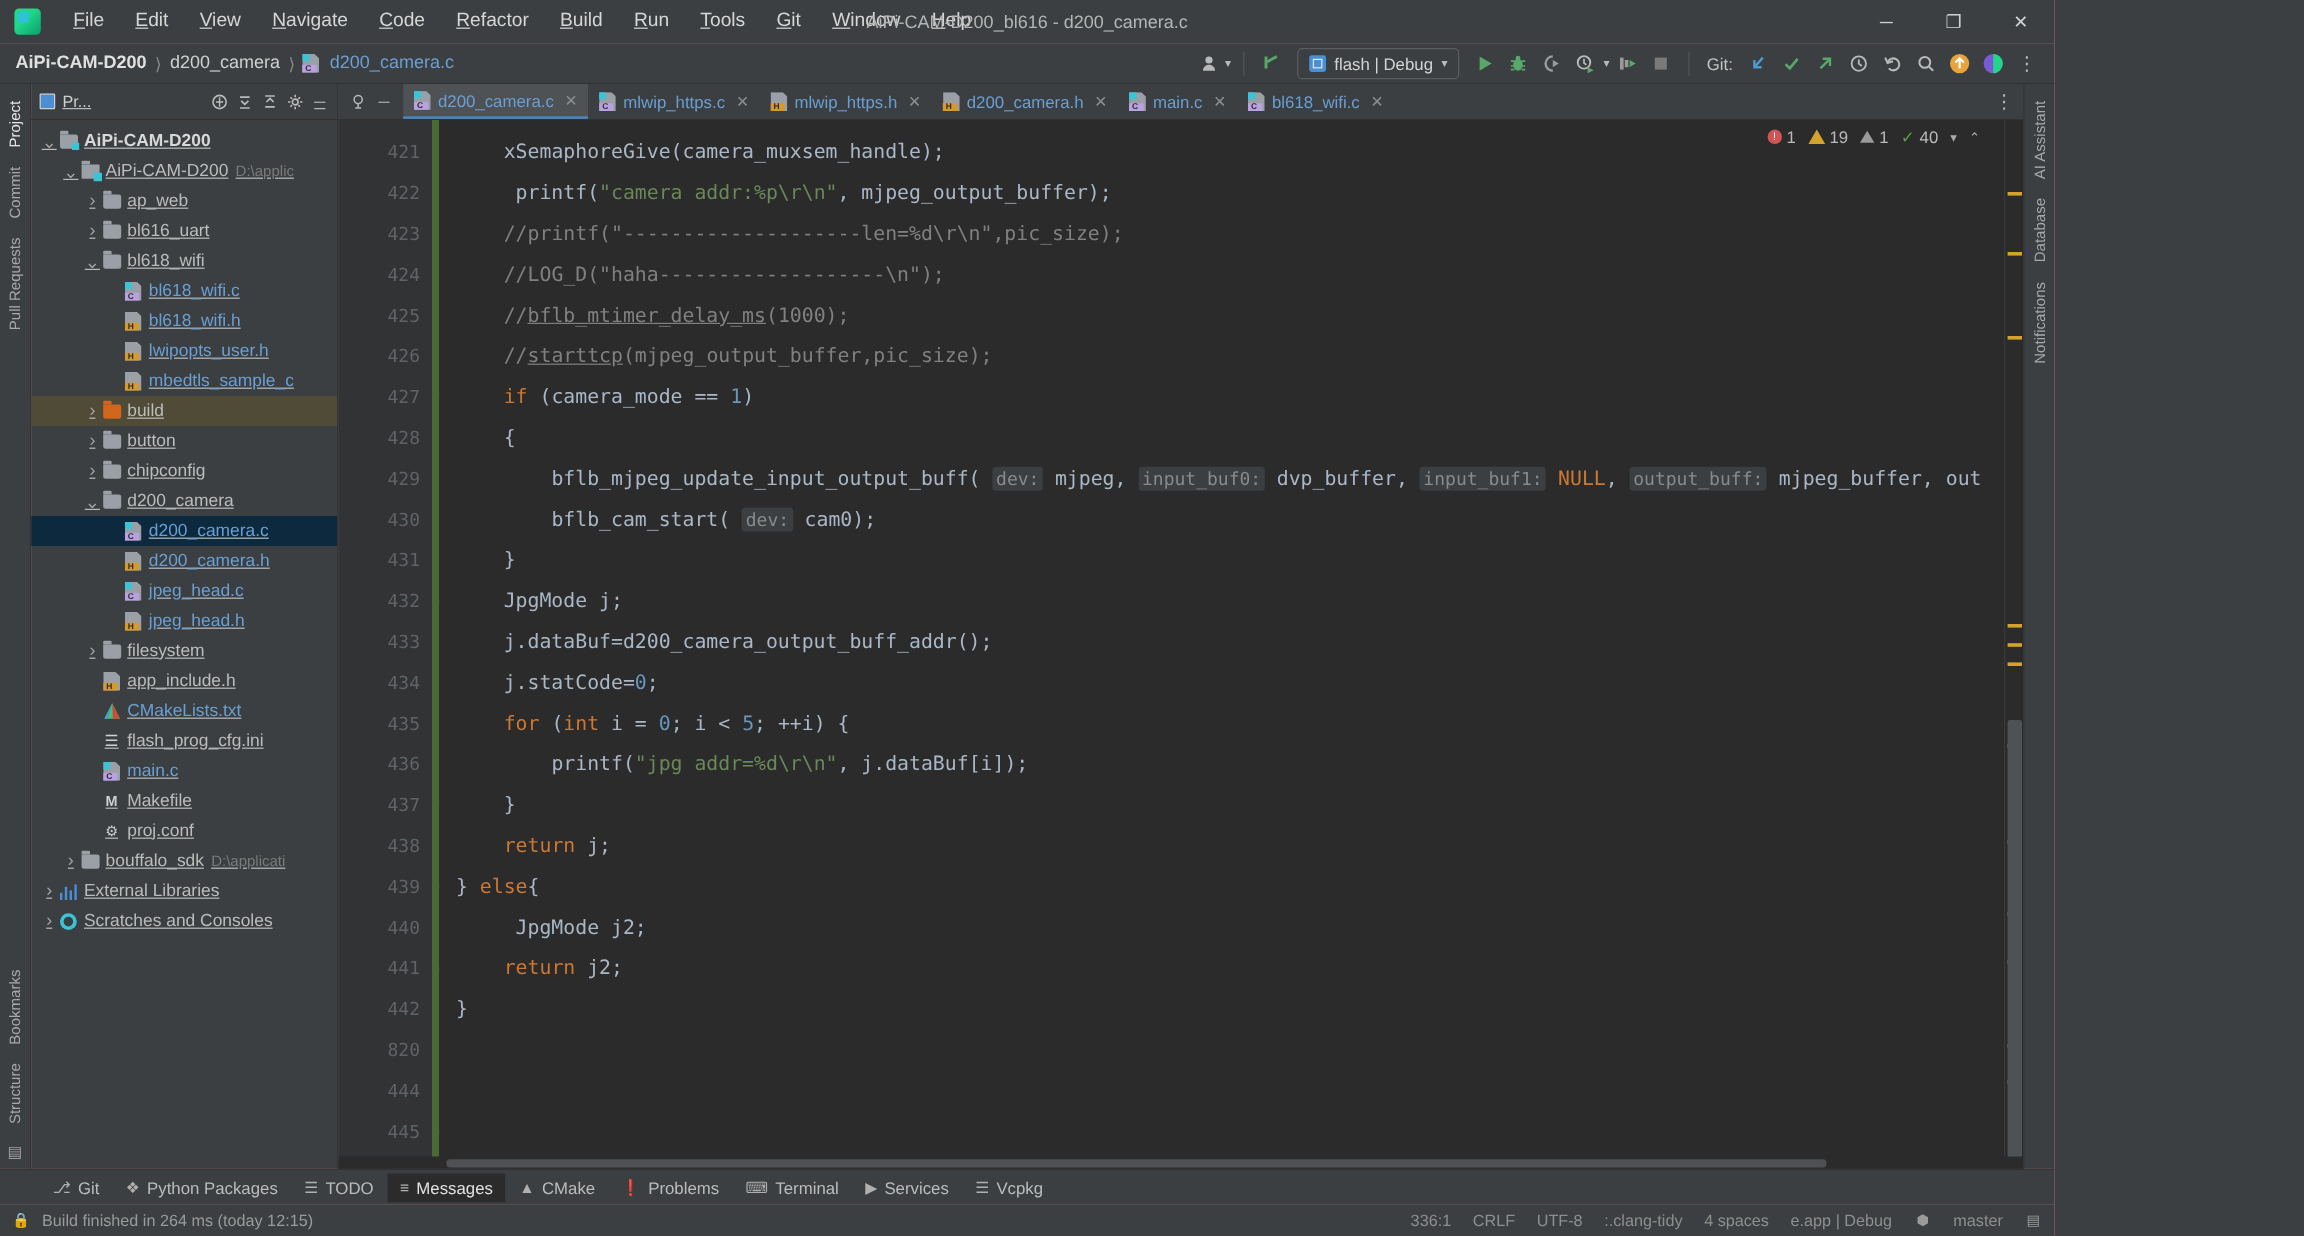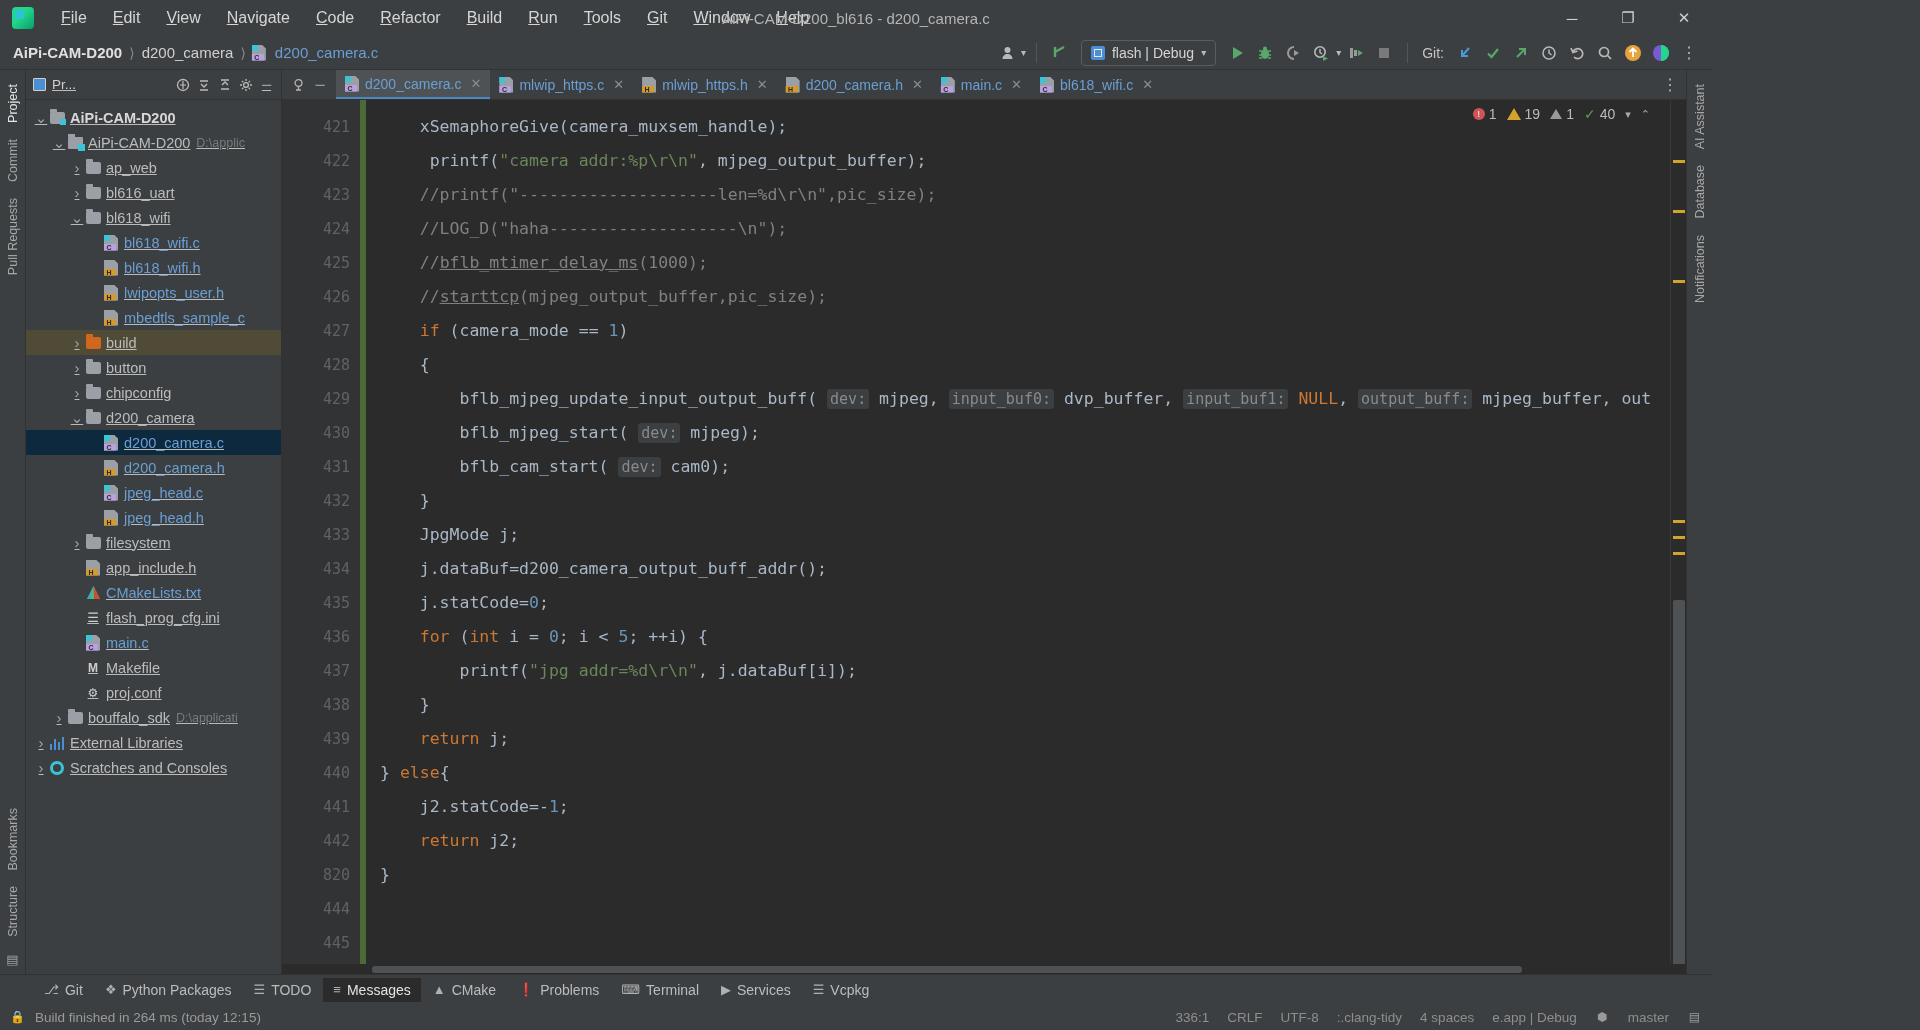--- a/index.html
+++ b/index.html
@@ -744,32 +744,31 @@
         <div class="code">
             <div class="cline"><span>    </span><span class="fn">xSemaphoreGive</span><span>(camera_muxsem_handle);</span></div>
             <div class="cline"><span>     </span><span class="fn">printf</span><span>(</span><span class="s">"camera addr:%p\r\n"</span><span>, mjpeg_output_buffer);</span></div>
             <div class="cline"><span>    </span><span class="c">//printf("--------------------len=%d\r\n",pic_size);</span></div>
             <div class="cline"><span>    </span><span class="c">//LOG_D("haha-------------------\n");</span></div>
             <div class="cline"><span>    </span><span class="c">//</span><span class="c ul">bflb_mtimer_delay_ms</span><span class="c">(1000);</span></div>
             <div class="cline"><span>    </span><span class="c">//</span><span class="c ul">starttcp</span><span class="c">(mjpeg_output_buffer,pic_size);</span></div>
             <div class="cline"><span>    </span><span class="k">if</span><span> (camera_mode == </span><span class="n">1</span><span>)</span></div>
             <div class="cline"><span>    {</span></div>
             <div class="cline"><span>        </span><span class="fn">bflb_mjpeg_update_input_output_buff</span><span>( </span><span class="hint">dev:</span><span> mjpeg, </span><span class="hint">input_buf0:</span><span> dvp_buffer, </span><span class="hint">input_buf1:</span><span> </span><span class="k">NULL</span><span>, </span><span class="hint">output_buff:</span><span> mjpeg_buffer, </span><span>out</span></div>
-            <div class="cline"><span>        </span><span class="fn">bflb_mjpeg_start</span><span>( </span><span class="hint">dev:</span><span> mjpeg);</span></div>
             <div class="cline"><span>        </span><span class="fn">bflb_cam_start</span><span>( </span><span class="hint">dev:</span><span> cam0);</span></div>
             <div class="cline"><span>    }</span></div>
             <div class="cline"><span>    JpgMode j;</span></div>
             <div class="cline"><span>    j.dataBuf=</span><span class="fn">d200_camera_output_buff_addr</span><span>();</span></div>
             <div class="cline"><span>    j.statCode=</span><span class="n">0</span><span>;</span></div>
             <div class="cline"><span>    </span><span class="k">for</span><span> (</span><span class="k">int</span><span> i = </span><span class="n">0</span><span>; i &lt; </span><span class="n">5</span><span>; ++i) {</span></div>
             <div class="cline"><span>        </span><span class="fn">printf</span><span>(</span><span class="s">"jpg addr=%d\r\n"</span><span>, j.dataBuf[i]);</span></div>
             <div class="cline"><span>    }</span></div>
             <div class="cline"><span>    </span><span class="k">return</span><span> j;</span></div>
             <div class="cline"><span class="fn">} </span><span class="k">else</span><span class="fn">{</span></div>
-            <div class="cline"><span>    j2.statCode=-</span><span class="n">1</span><span>;</span></div>
+            <div class="cline"><span>     JpgMode j2;</span></div>
             <div class="cline"><span>    </span><span class="k">return</span><span> j2;</span></div>
             <div class="cline"><span>}</span></div>
           </div>
 
         <div class="inspect">
           <span class="ins-item">
             <span class="dot-red">!</span>
             <span>1</span>
           </span>
           <span class="ins-item">

